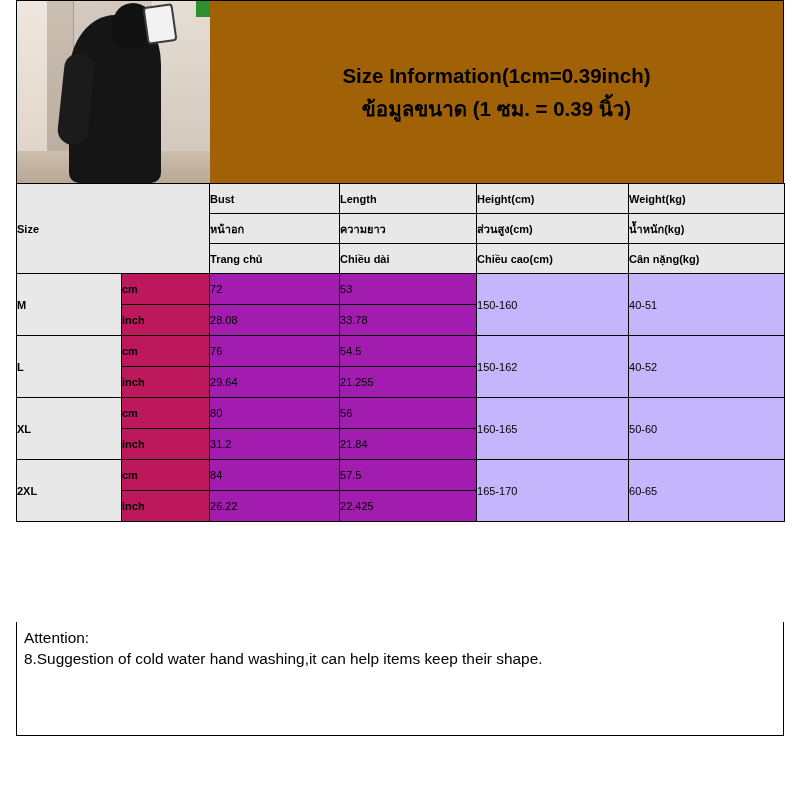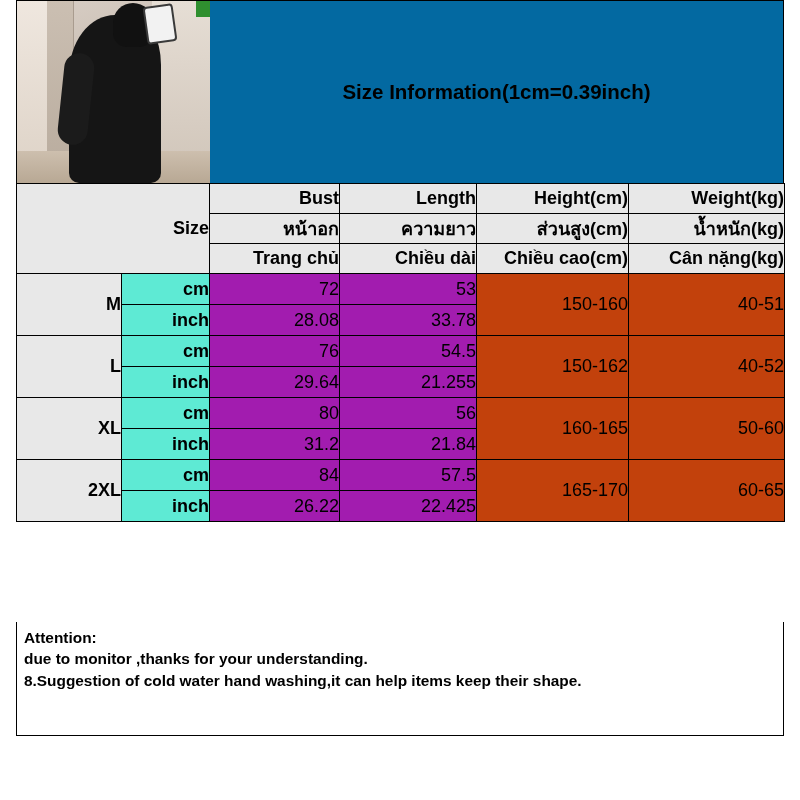--- a/index.html
+++ b/index.html
@@ -26,21 +26,21 @@
   
   .top-area {
     position: absolute;
     left: 16px;
     top: 0px;
     width: 768px;
     height: 184px;
     border: 1px solid #000;
     border-bottom: none;
     box-sizing: border-box;
-    background: #0369a1;
+    background: #a16207;
   }
 
   .photo {
     position: absolute;
     left: 0px;
     top: 0px;
     width: 193px;
     height: 182px;
     overflow: hidden;
     background: linear-gradient(160deg, #d9cfc6 0%, #cabfb4 40%, #bfb4a8 100%);
@@ -123,53 +123,53 @@
     position: absolute;
     left: 16px;
     top: 183px;
     width: 768px;
     border-collapse: collapse;
     table-layout: fixed;
     background: #fff;
   }
   .size-table td, .size-table th {
     border: 1px solid #000;
-    text-align: right;
+    text-align: left;
     vertical-align: middle;
-    font-size: 18px;
+    font-size: 11px;
     padding: 0;
     height: 30px;
   }
   .hdr-row td {
     background: #e8e8e8;
     font-weight: bold;
     height: 29px;
   }
   .size-cell {
     background: #e8e8e8;
     font-weight: bold;
     font-size: 23px;
     margin-top: 22px;
   }
   .sizename {
     background: #e8e8e8;
     font-weight: bold;
     font-size: 16.5px;
   }
   .unit {
-    background: #5eead4;
+    background: #be185d;
     font-weight: bold;
     font-size: 15px;
   }
   .val {
     background: #a21caf;
     font-size: 15.5px;
   }
   .hw {
-    background: #c2410c;
+    background: #c4b5fd;
     font-size: 15.5px;
   }
   .hdr-th {
     background: #e8e8e8;
   }
 
   
   col.c1 { width: 105px; }
   col.c2 { width: 88px; }
   col.c3 { width: 130px; }
@@ -182,21 +182,20 @@
     position: absolute;
     left: 16px;
     top: 622px;
     width: 768px;
     height: 114px;
     border: 1px solid #000;
     border-top: none;
     box-sizing: border-box;
     padding: 5px 7px 0 7px;
     background: #fff;
-    font-weight: bold;
   }
   .att-line {
     font-size: 15.4px;
     line-height: 1.38;
     text-align: left;
   }
 </style>
 </head>
 <body>
 
@@ -212,20 +211,21 @@
       <div class="ph-legs"></div>
       <div class="ph-body"></div>
       <div class="ph-arm"></div>
       <div class="ph-head"></div>
       <div class="ph-phone"></div>
       <div class="ph-green"></div>
     </div>
 
     <div class="heading-block">
       <div class="heading-line">Size Information(1cm=0.39inch)</div>
+      <div class="heading-line">ข้อมูลขนาด (1 ซม. = 0.39 นิ้ว)</div>
     </div>
   </div>
 
   <table class="size-table">
     <colgroup>
       <col class="c1">
         <col class="c2">
         <col class="c3">
         <col class="c4">
         <col class="c5">
@@ -305,17 +305,16 @@
       <tr>
         <td class="unit">inch</td>
         <td class="val">26.22</td>
         <td class="val">22.425</td>
       </tr>
     </tbody>
   </table>
 
   <div class="attention">
     <div class="att-line">Attention:</div>
-    <div class="att-line">due to monitor ,thanks for your understanding.</div>
     <div class="att-line">8.Suggestion of cold water hand washing,it can help items keep their shape.</div>
   </div>
 
 </div>
 
 </body></html>

